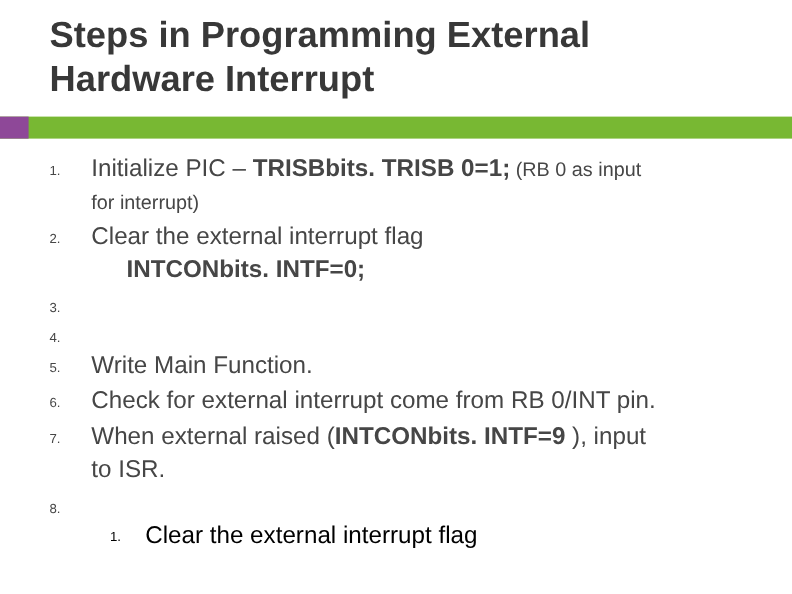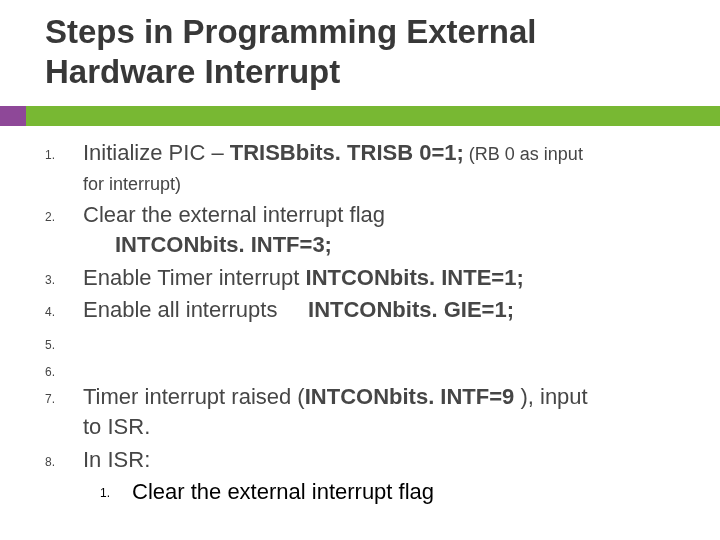--- a/index.html
+++ b/index.html
@@ -95,58 +95,55 @@
       <div class="marker">1.</div>
       <div class="content">
         <span>Initialize PIC – </span><span class="bold">TRISBbits. TRISB 0=1;</span><span class="small"> (RB 0 as input for interrupt)</span>
       </div>
     </div>
 
     <div class="item">
       <div class="marker">2.</div>
       <div class="content">
         <div>Clear the external interrupt flag</div>
-        <div class="subline bold">INTCONbits. INTF=3;</div>
+        <div class="subline bold">INTCONbits. INTF=0;</div>
       </div>
     </div>
 
     <div class="item">
       <div class="marker">3.</div>
+    </div>
+
+    <div class="item">
+      <div class="marker">4.</div>
+    </div>
+
+    <div class="item">
+      <div class="marker">5.</div>
       <div class="content">
-        <span>Enable Timer interrupt </span><span class="bold">INTCONbits. INTE=1;</span>
+        <span>Write Main Function.</span>
       </div>
     </div>
 
     <div class="item">
-      <div class="marker">4.</div>
+      <div class="marker">6.</div>
       <div class="content">
-        <span>Enable all interrupts &nbsp;&nbsp;&nbsp;&nbsp;</span><span class="bold">INTCONbits. GIE=1;</span>
+        <span>Check for external interrupt come from RB 0/INT pin.</span>
       </div>
-    </div>
-
-    <div class="item">
-      <div class="marker">5.</div>
-    </div>
-
-    <div class="item">
-      <div class="marker">6.</div>
     </div>
 
     <div class="item">
       <div class="marker">7.</div>
       <div class="content">
-        <span>Timer interrupt raised (</span><span class="bold">INTCONbits. INTF=9 </span><span>), input to ISR.</span>
+        <span>When external raised (</span><span class="bold">INTCONbits. INTF=9 </span><span>), input to ISR.</span>
       </div>
     </div>
 
     <div class="item">
       <div class="marker">8.</div>
-      <div class="content">
-        <span>In ISR:</span>
-      </div>
     </div>
 
     <div class="sub-item">
       <div class="sub-marker">1.</div>
       <div class="content">Clear the external interrupt flag</div>
     </div>
 
   </div>
 </div>
 

